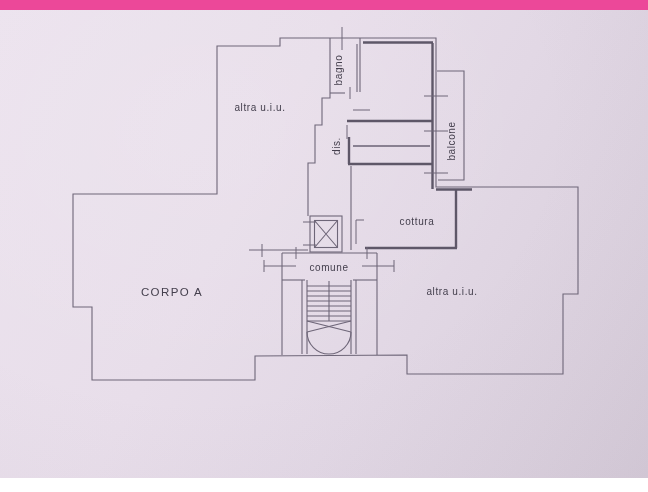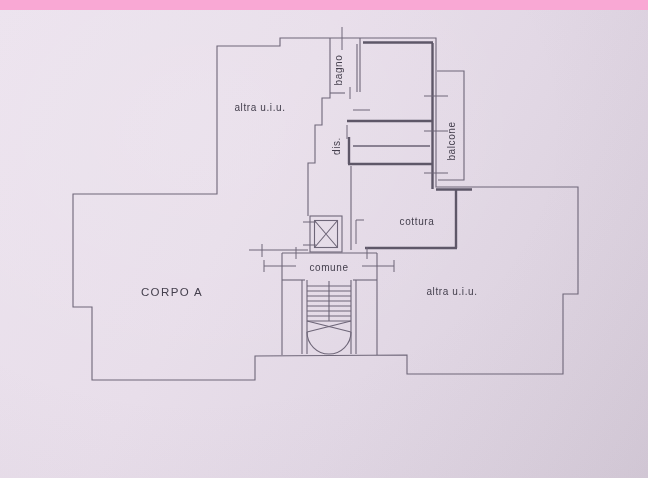--- a/index.html
+++ b/index.html
@@ -8,21 +8,21 @@
     background: #ffffff;
     width: 648px;
     height: 492px;
     overflow: hidden;
     font-family: "Liberation Sans", sans-serif;
   }
   .stage {
     position: relative;
     width: 648px;
     height: 428px;
-    background: #f9a8d4;
+    background: #ec4899;
   }
   
   .photo {
     position: absolute;
     left: 0;
     top: 10px;
     width: 648px;
     height: 468px;
     background: linear-gradient(118deg,
       #ece3ee 0%,

